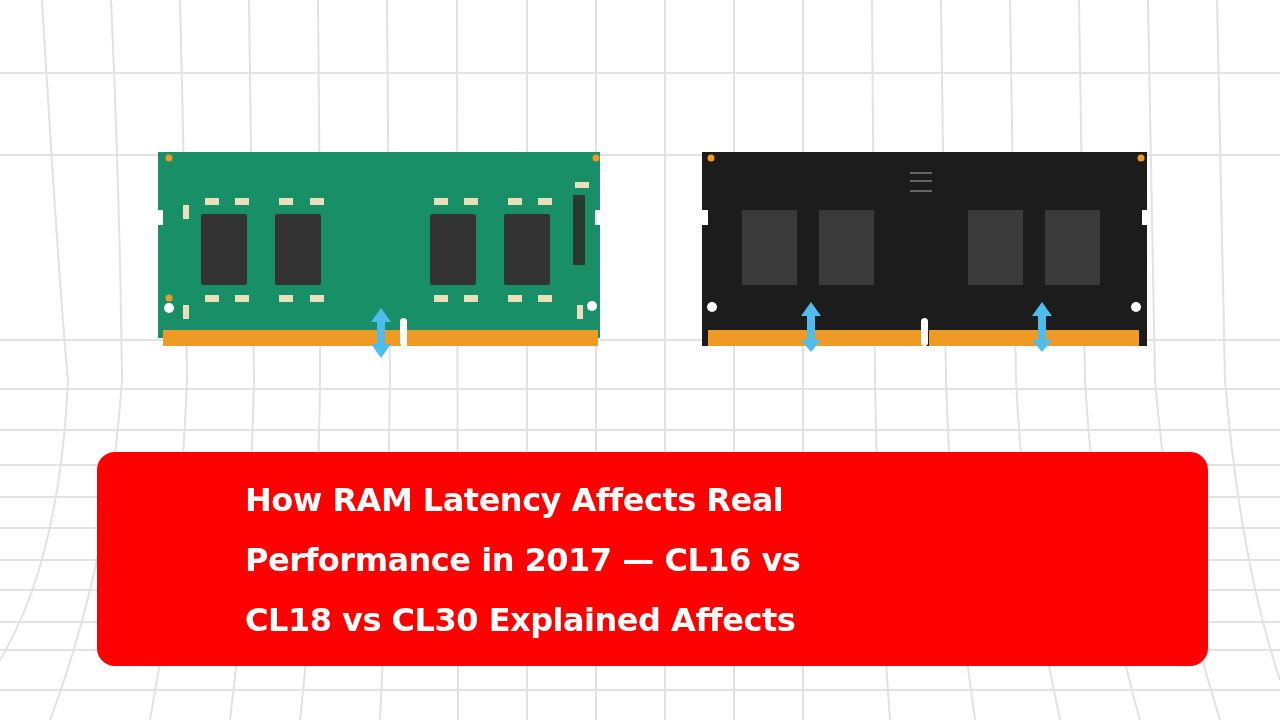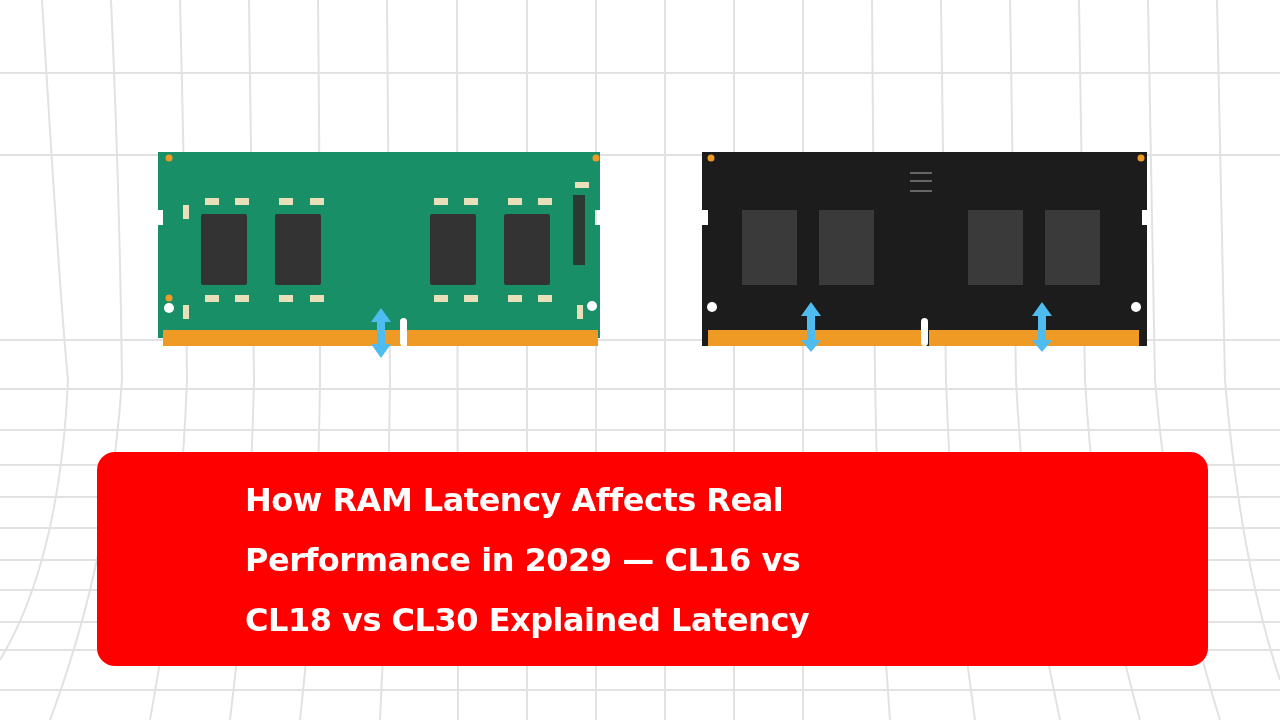--- a/index.html
+++ b/index.html
@@ -124,15 +124,15 @@
   <rect x="221" y="168" width="7" height="28" rx="3.5" fill="#ffffff"></rect>
   <g fill="#4fbcf0">
     <polygon points="111,152 101,166 107,166 107,190 101,190 111,202 121,190 115,190 115,166 121,166"></polygon>
     <polygon points="342,152 332,166 338,166 338,190 332,190 342,202 352,190 346,190 346,166 352,166"></polygon>
   </g>
 </svg>
 
 <div class="title-box"></div>
 <div class="title-text">
   <span>How RAM Latency Affects Real</span>
-  <span>Performance in 2029 — CL16 vs</span>
-  <span>CL18 vs CL30 Explained Latency</span>
+  <span>Performance in 2017 — CL16 vs</span>
+  <span>CL18 vs CL30 Explained Affects</span>
 </div>
 
 </body></html>

